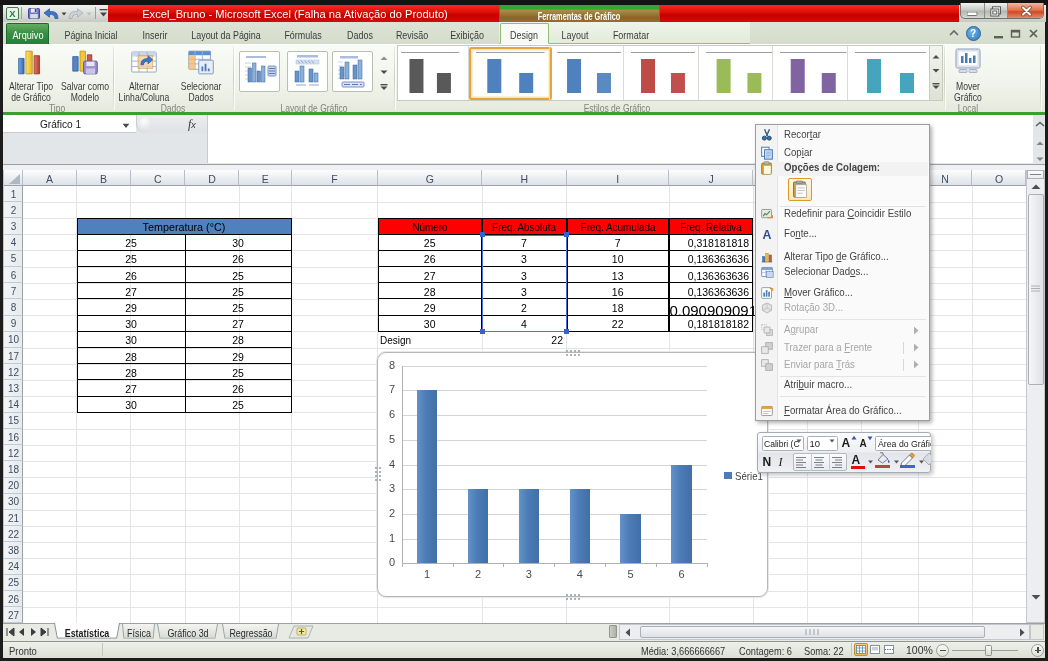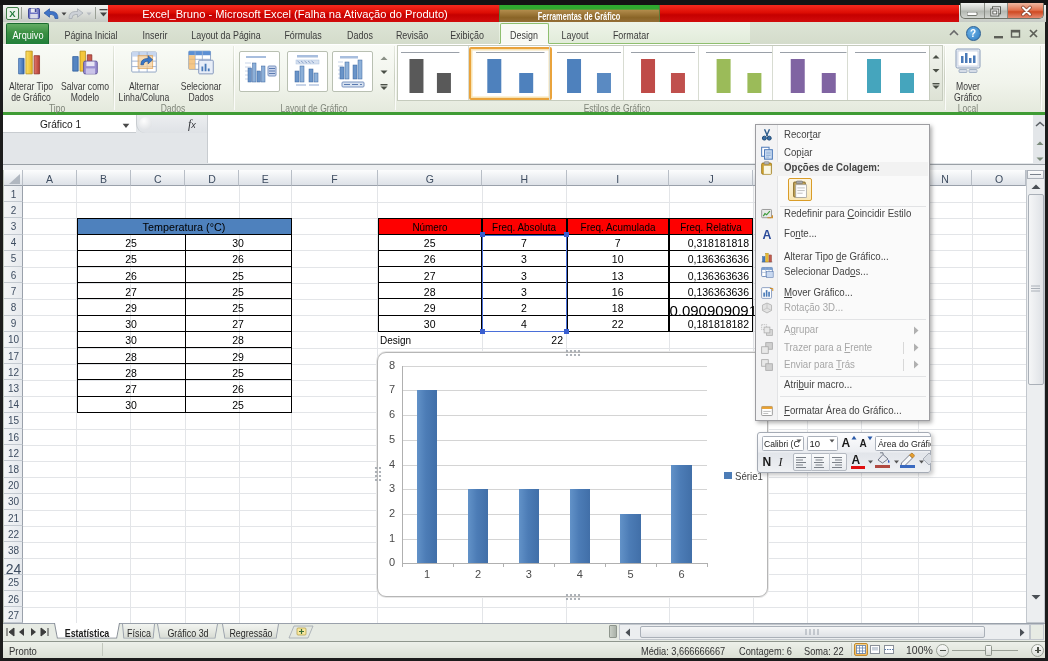--- a/index.html
+++ b/index.html
@@ -354,21 +354,21 @@
 <div class="tx" style="left:13.5px;top:480.09999999999997px;font-size:10px;color:#3e4d61;font-weight:normal;transform:translateX(-50%);">20</div>
 <div class="abs" style="left:4px;top:493.8px;width:18.5px;height:16.2px;background:linear-gradient(90deg,#f3f5f7,#e7eaee);border-right:1px solid #9aa1ab;border-bottom:1px solid #c3c9d0;"></div>
 <div class="tx" style="left:13.5px;top:496.3px;font-size:10px;color:#3e4d61;font-weight:normal;transform:translateX(-50%);">30</div>
 <div class="abs" style="left:4px;top:510.0px;width:18.5px;height:16.2px;background:linear-gradient(90deg,#f3f5f7,#e7eaee);border-right:1px solid #9aa1ab;border-bottom:1px solid #c3c9d0;"></div>
 <div class="tx" style="left:13.5px;top:512.5px;font-size:10px;color:#3e4d61;font-weight:normal;transform:translateX(-50%);">21</div>
 <div class="abs" style="left:4px;top:526.2px;width:18.5px;height:16.2px;background:linear-gradient(90deg,#f3f5f7,#e7eaee);border-right:1px solid #9aa1ab;border-bottom:1px solid #c3c9d0;"></div>
 <div class="tx" style="left:13.5px;top:528.7px;font-size:10px;color:#3e4d61;font-weight:normal;transform:translateX(-50%);">22</div>
 <div class="abs" style="left:4px;top:542.4px;width:18.5px;height:16.2px;background:linear-gradient(90deg,#f3f5f7,#e7eaee);border-right:1px solid #9aa1ab;border-bottom:1px solid #c3c9d0;"></div>
 <div class="tx" style="left:13.5px;top:544.9px;font-size:10px;color:#3e4d61;font-weight:normal;transform:translateX(-50%);">38</div>
 <div class="abs" style="left:4px;top:558.5999999999999px;width:18.5px;height:16.2px;background:linear-gradient(90deg,#f3f5f7,#e7eaee);border-right:1px solid #9aa1ab;border-bottom:1px solid #c3c9d0;"></div>
-<div class="tx" style="left:13.5px;top:561.0999999999999px;font-size:14px;color:#3e4d61;font-weight:normal;transform:translateX(-50%);">24</div>
+<div class="tx" style="left:13.5px;top:561.0999999999999px;font-size:10px;color:#3e4d61;font-weight:normal;transform:translateX(-50%);">24</div>
 <div class="abs" style="left:4px;top:574.8px;width:18.5px;height:16.2px;background:linear-gradient(90deg,#f3f5f7,#e7eaee);border-right:1px solid #9aa1ab;border-bottom:1px solid #c3c9d0;"></div>
 <div class="tx" style="left:13.5px;top:577.3px;font-size:10px;color:#3e4d61;font-weight:normal;transform:translateX(-50%);">25</div>
 <div class="abs" style="left:4px;top:591.0px;width:18.5px;height:16.2px;background:linear-gradient(90deg,#f3f5f7,#e7eaee);border-right:1px solid #9aa1ab;border-bottom:1px solid #c3c9d0;"></div>
 <div class="tx" style="left:13.5px;top:593.5px;font-size:10px;color:#3e4d61;font-weight:normal;transform:translateX(-50%);">26</div>
 <div class="abs" style="left:4px;top:607.2px;width:18.5px;height:16.2px;background:linear-gradient(90deg,#f3f5f7,#e7eaee);border-right:1px solid #9aa1ab;border-bottom:1px solid #c3c9d0;"></div>
 <div class="tx" style="left:13.5px;top:609.7px;font-size:10px;color:#3e4d61;font-weight:normal;transform:translateX(-50%);">27</div>
 <div class="abs" style="left:76.0px;top:186px;width:1px;height:437.4px;background:#e3e5e8;"></div>
 <div class="abs" style="left:130.0px;top:186px;width:1px;height:437.4px;background:#e3e5e8;"></div>
 <div class="abs" style="left:184.5px;top:186px;width:1px;height:437.4px;background:#e3e5e8;"></div>
 <div class="abs" style="left:238.5px;top:186px;width:1px;height:437.4px;background:#e3e5e8;"></div>

